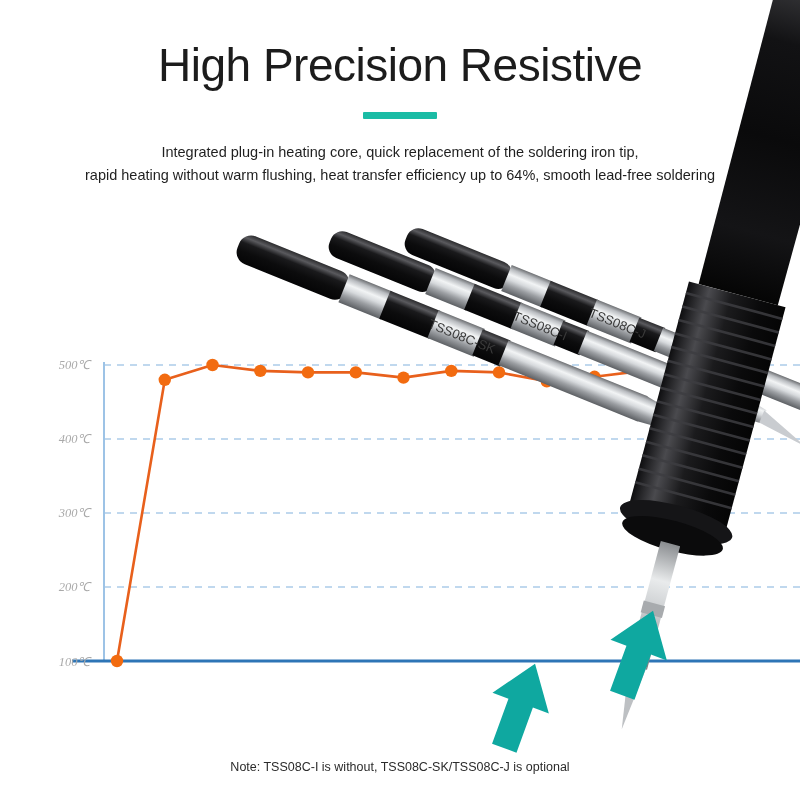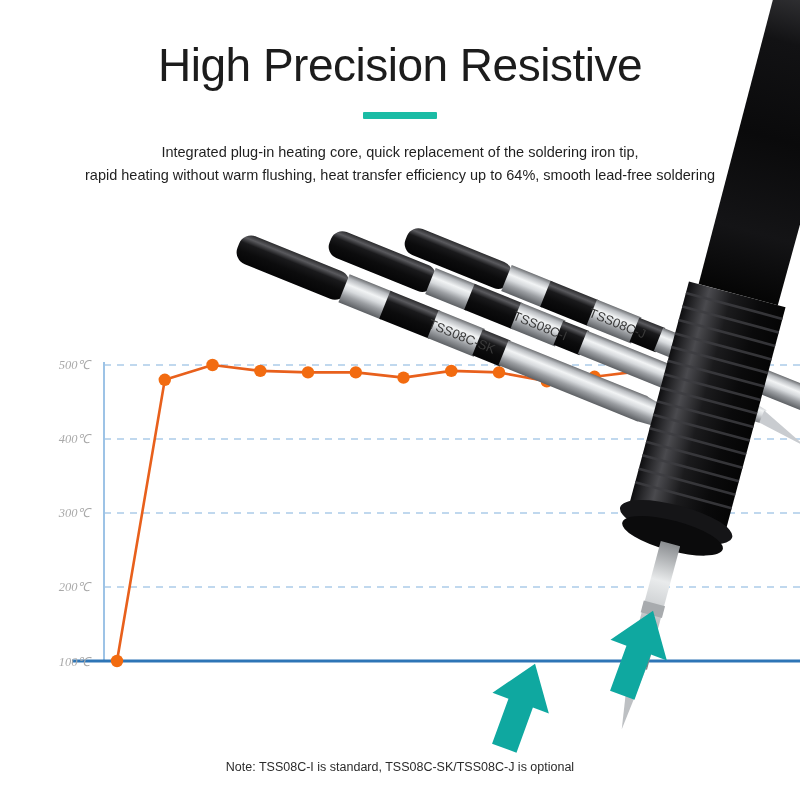--- a/index.html
+++ b/index.html
@@ -208,14 +208,14 @@
     </g>
 
     <g transform="translate(520,705) rotate(200)">
       <path d="M-13 -46 L13 -46 L13 2 L30 2 L0 44 L-30 2 L-13 2 Z" fill="#0FA8A0"></path>
     </g>
     <g transform="translate(638,652) rotate(20)">
       <path d="M-13 46 L13 46 L13 -2 L30 -2 L0 -44 L-30 -2 L-13 -2 Z" fill="#0FA8A0"></path>
     </g>
   </svg>
 
-  <div class="note">Note: TSS08C-I is standard, TSS08C-SK/TSS08C-J is optional</div>
+  <div class="note">Note: TSS08C-I is without, TSS08C-SK/TSS08C-J is optional</div>
 </div>
 
 </body></html>

